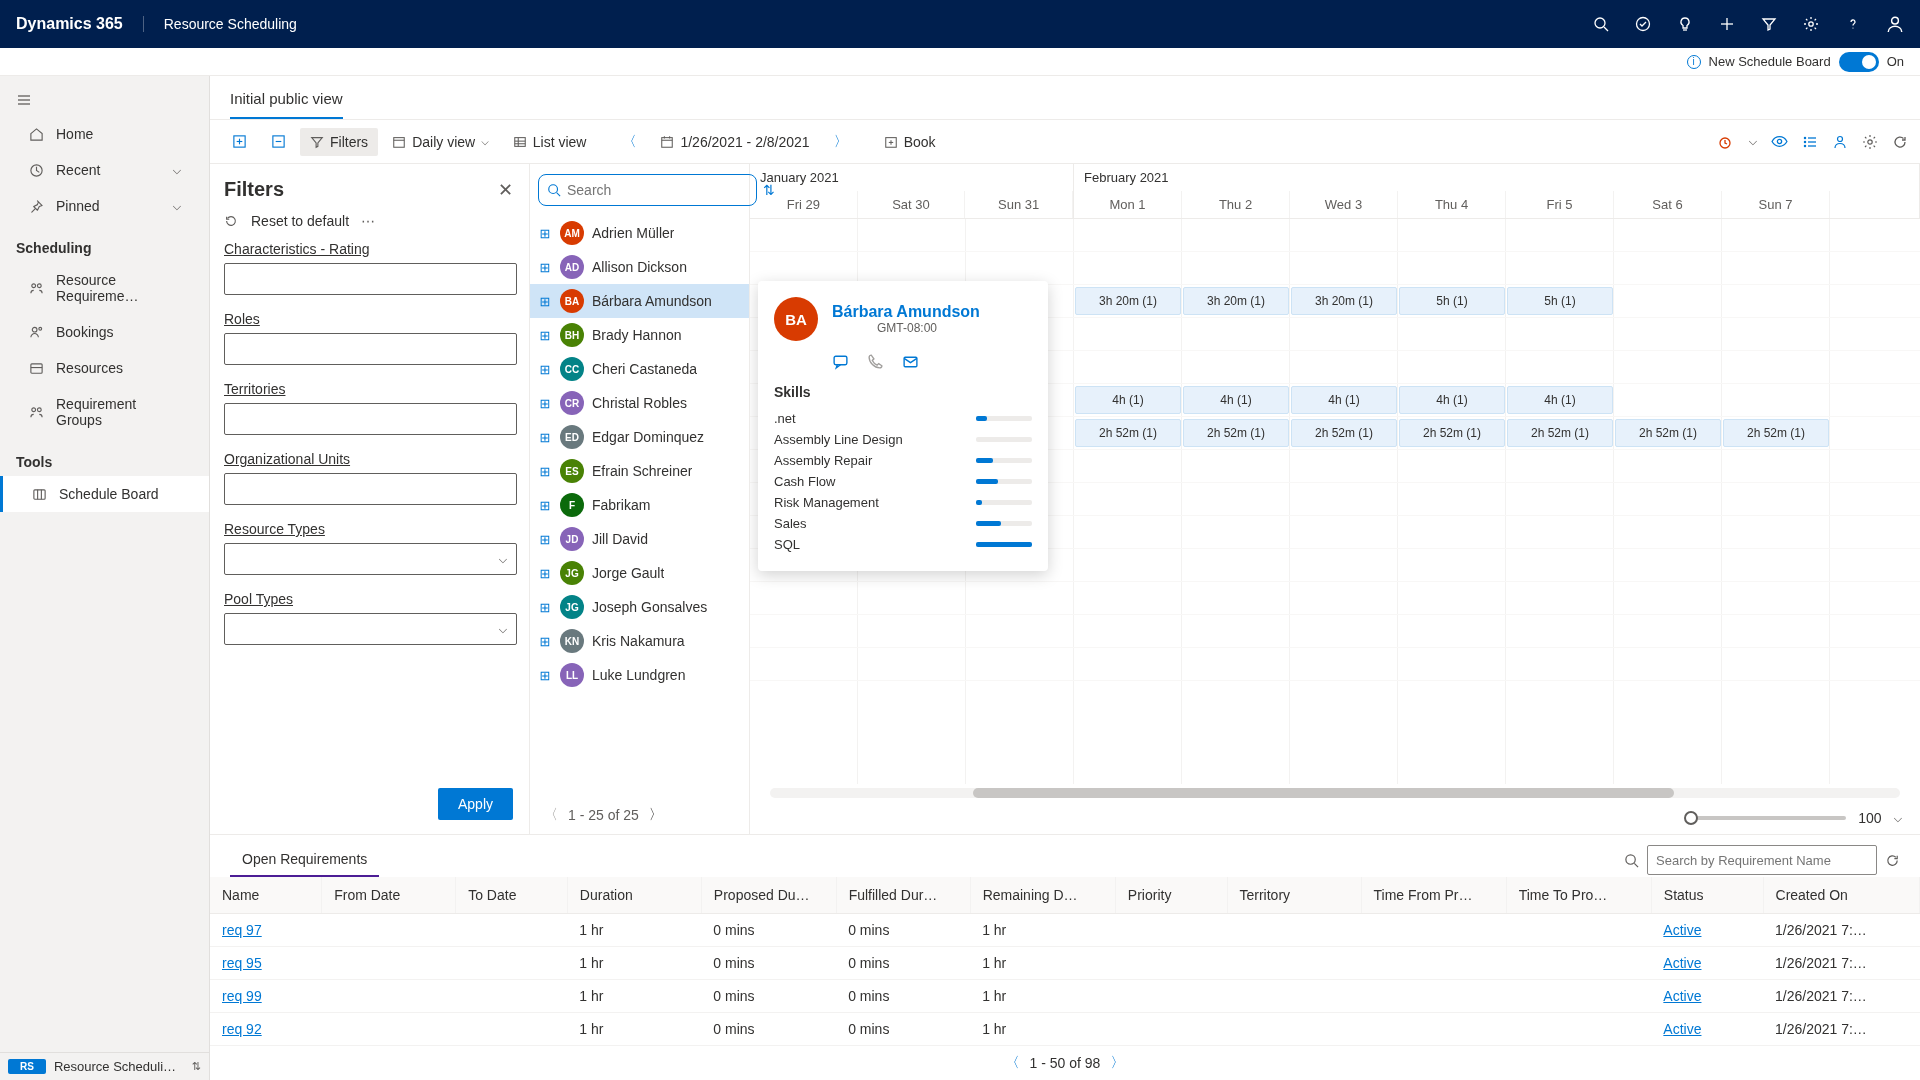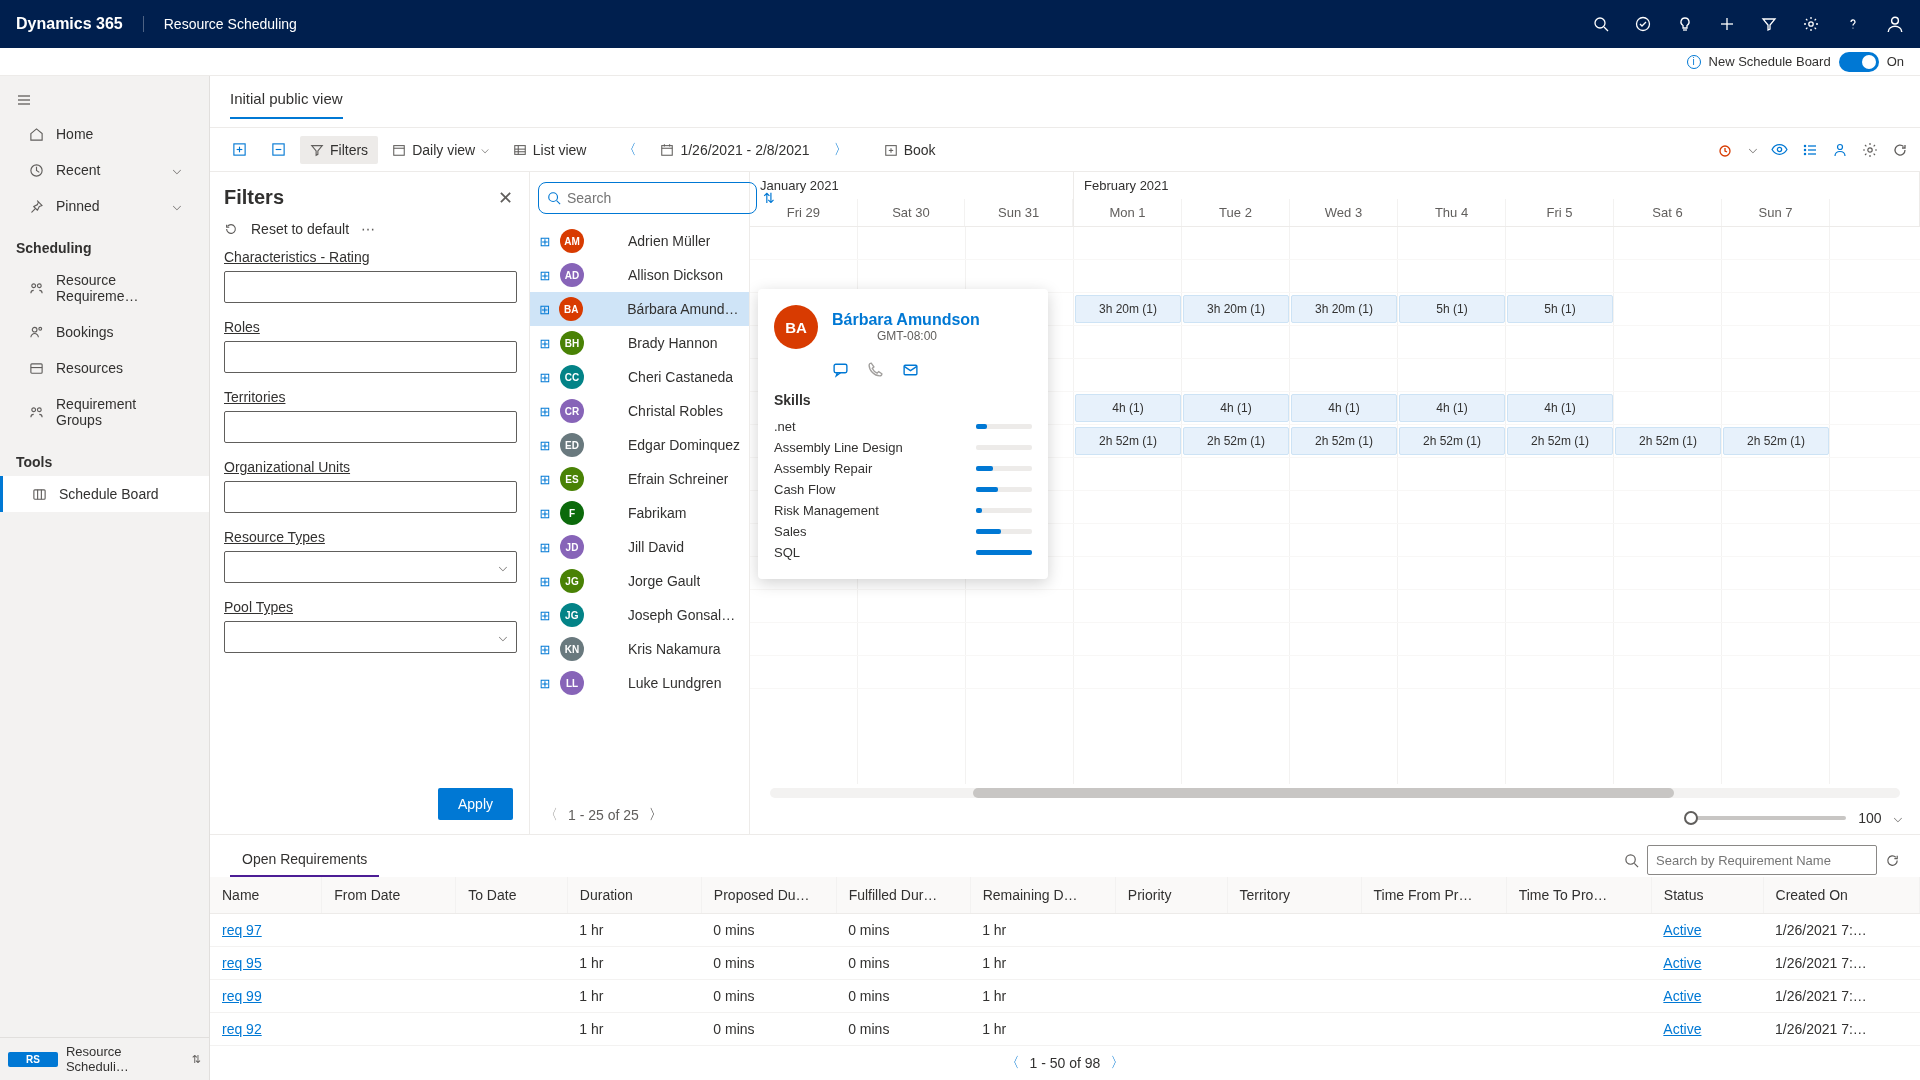--- a/index.html
+++ b/index.html
@@ -24,27 +24,27 @@
 
 
 .leftnav { width: 210px; background: #f3f2f1; border-right: 1px solid #e1dfdd; display: flex; flex-direction: column; padding-top: 8px; }
 .leftnav-hamburger { padding: 8px 16px; cursor: pointer; }
 .leftnav-item { padding: 10px 28px; display: flex; align-items: center; gap: 12px; cursor: pointer; font-size: 14px; }
 .leftnav-item.selected { background: white; border-left: 3px solid #0078d4; font-weight: 400; }
 .leftnav-icon { width: 16px; height: 16px; display: flex; align-items: center; justify-content: center; color: #605e5c; flex-shrink: 0; }
 .leftnav-section-title { padding: 16px 16px 6px; font-weight: 600; font-size: 14px; }
 .leftnav-chevron { margin-left: auto; color: #605e5c; font-size: 11px; }
 .leftnav-bottom { margin-top: auto; border-top: 1px solid #e1dfdd; padding: 6px 8px; display: flex; align-items: center; gap: 8px; }
-.leftnav-bottom-badge { background: #0078d4; color: white; font-size: 10px; padding: 2px 18px; border-radius: 2px; font-weight: 600; }
+.leftnav-bottom-badge { background: #0078d4; color: white; font-size: 10px; padding: 2px 12px; border-radius: 2px; font-weight: 600; }
 
 
 .content { flex: 1; display: flex; flex-direction: column; background: white; }
 
 
-.viewtabs { padding: 14px 20px 8px; border-bottom: 1px solid #edebe9; }
+.viewtabs { padding: 14px 20px 0; border-bottom: 1px solid #edebe9; }
 .viewtab { display: inline-block; padding-bottom: 10px; border-bottom: 2px solid #0078d4; font-size: 15px; }
 
 
 .toolbar { height: 44px; border-bottom: 1px solid #edebe9; display: flex; align-items: center; padding: 0 12px; gap: 4px; }
 .toolbar-btn { padding: 6px 10px; display: flex; align-items: center; gap: 6px; cursor: pointer; border-radius: 2px; font-size: 14px; }
 .toolbar-btn.active { background: #edebe9; }
 .toolbar-btn .chev { font-size: 10px; color: #605e5c; }
 .toolbar-sep { width: 8px; }
 .toolbar-nav-arrow { color: #0078d4; padding: 6px 10px; cursor: pointer; font-size: 14px; }
 .toolbar-right { margin-left: auto; display: flex; align-items: center; gap: 14px; }
@@ -76,21 +76,21 @@
 .resource-panel { width: 220px; border-right: 1px solid #edebe9; display: flex; flex-direction: column; }
 .resource-search-row { padding: 10px 8px; display: flex; gap: 6px; align-items: center; }
 .resource-search { flex: 1; height: 32px; border: 1px solid #0078d4; border-radius: 8px; display: flex; align-items: center; padding: 0 8px; gap: 6px; }
 .resource-search input { border: none; outline: none; flex: 1; font-size: 14px; }
 .sort-icon { color: #0078d4; cursor: pointer; font-size: 14px; }
 .resource-list { flex: 1; overflow-y: auto; }
 .resource-row { display: flex; align-items: center; gap: 8px; padding: 5px 8px; cursor: pointer; }
 .resource-row.selected { background: #cfe4f7; }
 .resource-expand { color: #0078d4; width: 14px; text-align: center; font-size: 13px; }
 .resource-avatar { width: 24px; height: 24px; border-radius: 50%; background: #888; color: white; display: flex; align-items: center; justify-content: center; font-size: 10px; font-weight: 600; flex-shrink: 0; }
-.resource-name { font-size: 14px; white-space: nowrap; overflow: hidden; text-overflow: ellipsis; margin-left: 36px; }
+.resource-name { font-size: 14px; white-space: nowrap; overflow: hidden; text-overflow: ellipsis; }
 .resource-pager { padding: 10px 14px; display: flex; align-items: center; gap: 10px; color: #605e5c; font-size: 14px; }
 .pager-arrow { cursor: pointer; color: #a19f9d; }
 
 
 .timeline-panel { flex: 1; display: flex; flex-direction: column; position: relative; overflow: hidden; }
 .timeline-header { display: flex; border-bottom: 1px solid #edebe9; }
 .month-group { border-right: 1px solid #edebe9; }
 .month-label { padding: 6px 10px; font-size: 13px; color: #323130; }
 .days-row { display: flex; }
 .day-col { width: 108px; text-align: center; padding: 6px 0; font-size: 13px; color: #605e5c; border-right: 1px solid #f3f2f1; }
@@ -540,21 +540,21 @@
             <div class="days-row" id="days-jan">
                 <div class="day-col">Fri 29</div>
                 <div class="day-col">Sat 30</div>
                 <div class="day-col">Sun 31</div>
               </div>
           </div>
           <div class="month-group" style="flex:1;">
             <div class="month-label">February 2021</div>
             <div class="days-row" id="days-feb">
                 <div class="day-col">Mon 1</div>
-                <div class="day-col">Tue 2</div>
+                <div class="day-col">Thu 2</div>
                 <div class="day-col">Wed 3</div>
                 <div class="day-col">Thu 4</div>
                 <div class="day-col">Fri 5</div>
                 <div class="day-col">Sat 6</div>
                 <div class="day-col">Sun 7</div>
               </div>
           </div>
         </div>
         <div class="timeline-body">
           <div class="timeline-grid" id="timeline-grid">

